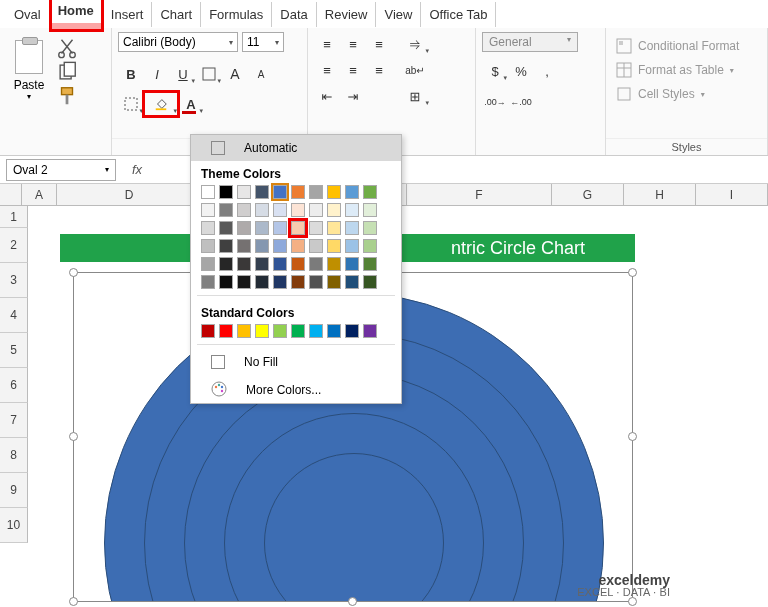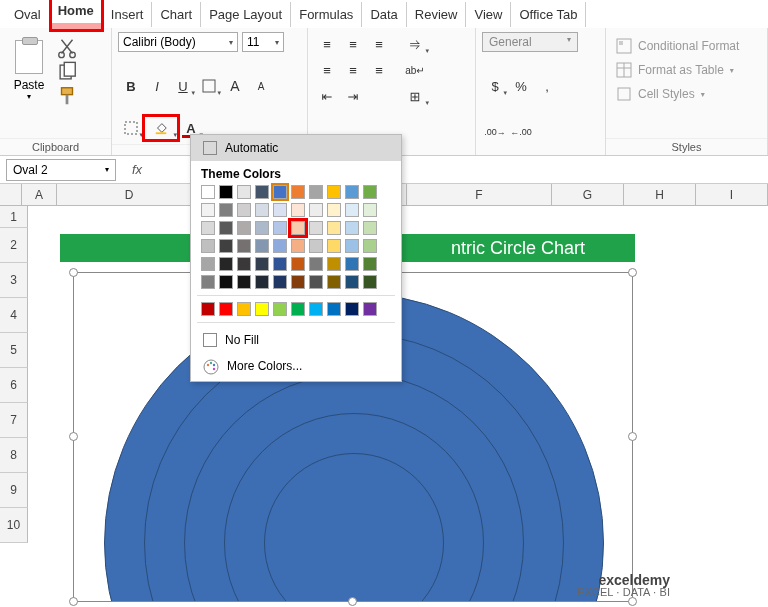--- a/index.html
+++ b/index.html
@@ -70,21 +70,21 @@
 .circ { position: absolute; border-radius: 50%; border: 1px solid #2a4d7a; }
 .c1 { left: 30px; top: 20px; width: 500px; height: 500px; background: #3d6db3; }
 .c2 { left: 70px; top: 60px; width: 420px; height: 420px; }
 .c3 { left: 110px; top: 100px; width: 340px; height: 340px; }
 .c4 { left: 150px; top: 140px; width: 260px; height: 260px; }
 .c5 { left: 190px; top: 180px; width: 180px; height: 180px; }
 .chart-clip { position: absolute; inset: 0; overflow: hidden; }
 
 
 .fill-popup { position: absolute; left: 190px; top: 134px; width: 212px; background: #fff; border: 1px solid #bbb; box-shadow: 2px 2px 6px rgba(0,0,0,.2); z-index: 50; font-size: 12px; }
-.fp-row { display: flex; align-items: flex-start; gap: 8px; padding: 6px 12px; }
+.fp-row { display: flex; align-items: flex-end; gap: 19px; padding: 6px 20px; }
 .fp-row.hover { background: #d9d9d9; }
 .fp-sw { width: 14px; height: 14px; border: 1px solid #888; }
 .fp-head { font-weight: 600; padding: 6px 10px 2px; }
 .sw-row { display: flex; gap: 4px; padding: 2px 10px; }
 .sw { width: 14px; height: 14px; border: 1px solid #aaa; }
 .sw.sel { outline: 2px solid #d9830f; }
 .sw.red-sel { outline: 3px solid #e00; }
 .palette-icon { width: 16px; height: 16px; }
 .sep { height: 1px; background: #ddd; margin: 4px 6px; }
 
@@ -92,21 +92,20 @@
 .watermark .big { font-weight: 700; font-size: 14px; color: #444; }
 </style>
 </head>
 <body>
 
 <div class="tabs">
   <div class="tab">Oval</div>
   <div class="tab active red-box">Home</div>
   <div class="tab">Insert</div>
   <div class="tab">Chart</div>
-  <div class="tab">Page Layout</div>
   <div class="tab">Formulas</div>
   <div class="tab">Data</div>
   <div class="tab">Review</div>
   <div class="tab">View</div>
   <div class="tab">Office Tab</div>
 </div>
 
 <div class="ribbon">
 
   <div class="group" style="width:112px">
@@ -131,25 +130,24 @@
             </svg>
           </div>
         <div class="mini-btn">
             <svg viewBox="0 0 16 16">
               <rect x="4" y="2" width="8" height="5" fill="#e8b04a" stroke="#a06a00"></rect>
               <rect x="7" y="7" width="2" height="7" fill="#888"></rect>
             </svg>
           </div>
       </div>
     </div>
-    <div class="group-label">Clipboard</div>
   </div>
 
   <div class="group" style="width:196px">
-    <div class="group-inner" style="flex-direction:column;gap:18px">
+    <div class="group-inner" style="flex-direction:column;gap:6px">
       <div class="font-row">
         <div class="combo" style="width:120px">
             <span>Calibri (Body)</span>
             <span class="dd">▾</span>
           </div>
         <div class="combo" style="width:42px">
             <span>11</span>
             <span class="dd">▾</span>
           </div>
       </div>
@@ -207,21 +205,21 @@
       <div class="align-col">
         <div class="rb dd" style="width:30px">⥤</div>
         <div class="rb" style="width:30px;font-size:10px">ab↵</div>
         <div class="rb dd" style="width:30px">⊞</div>
       </div>
     </div>
     <div class="group-label" style="visibility:hidden">.</div>
   </div>
 
   <div class="group" style="width:130px">
-    <div class="group-inner" style="flex-direction:column;gap:22px">
+    <div class="group-inner" style="flex-direction:column;gap:7px">
       <div class="num-combo">
           <span>General</span>
           <span style="font-size:8px">▾</span>
         </div>
       <div class="btn-row">
         <div class="rb dd">$</div>
         <div class="rb">%</div>
         <div class="rb">,</div>
       </div>
       <div class="btn-row">
@@ -393,20 +391,21 @@
         <div class="sw" style="background: rgb(34, 43, 53);"></div>
         <div class="sw" style="background: rgb(32, 55, 100);"></div>
         <div class="sw" style="background: rgb(131, 60, 12);"></div>
         <div class="sw" style="background: rgb(82, 82, 82);"></div>
         <div class="sw" style="background: rgb(128, 96, 0);"></div>
         <div class="sw" style="background: rgb(31, 78, 120);"></div>
         <div class="sw" style="background: rgb(55, 86, 35);"></div>
       </div>
     </div>
   <div class="sep"></div>
+  <div class="fp-head">Standard Colors</div>
   <div class="sw-row" id="standard-row">
       <div class="sw" style="background: rgb(192, 0, 0);"></div>
       <div class="sw" style="background: rgb(255, 0, 0);"></div>
       <div class="sw" style="background: rgb(255, 192, 0);"></div>
       <div class="sw" style="background: rgb(255, 255, 0);"></div>
       <div class="sw" style="background: rgb(146, 208, 80);"></div>
       <div class="sw" style="background: rgb(0, 176, 80);"></div>
       <div class="sw" style="background: rgb(0, 176, 240);"></div>
       <div class="sw" style="background: rgb(0, 112, 192);"></div>
       <div class="sw" style="background: rgb(0, 32, 96);"></div>

